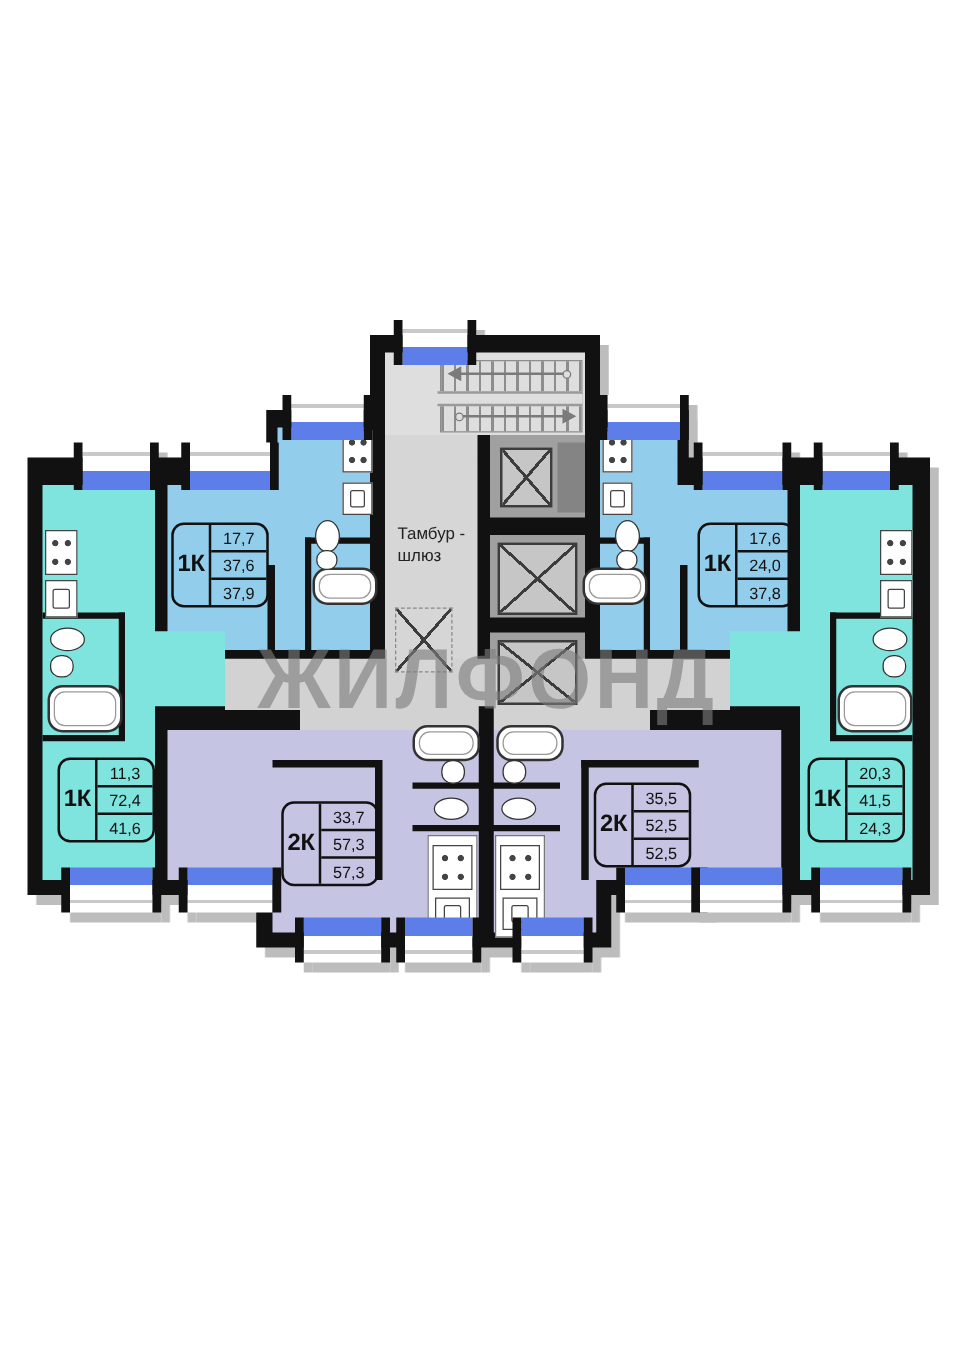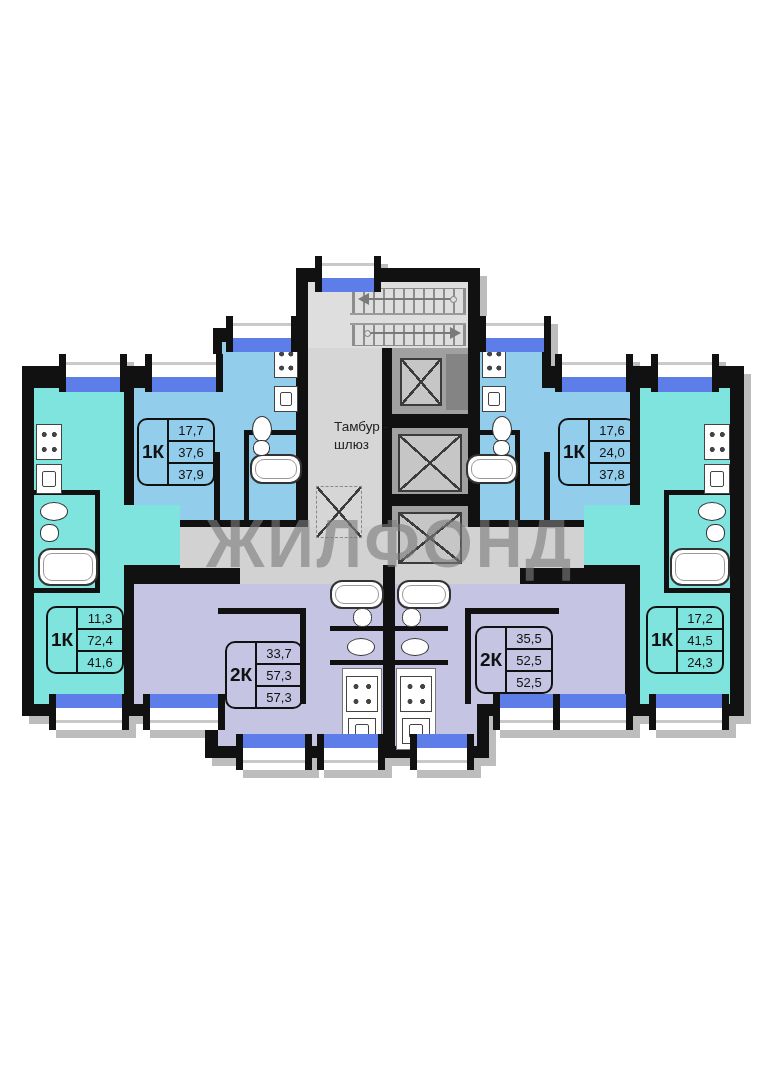--- a/index.html
+++ b/index.html
@@ -169,21 +169,21 @@
     <div class="bay bottom" style="left:493px;top:694px;width:59px;height:36px;"></div>
     <div class="bay bottom" style="left:553px;top:694px;width:66px;height:36px;"></div>
     <div class="bay bottom" style="left:649px;top:694px;width:66px;height:36px;"></div>
     <div class="bay bottom" style="left:236px;top:734px;width:62px;height:36px;"></div>
     <div class="bay bottom" style="left:317px;top:734px;width:54px;height:36px;"></div>
     <div class="bay bottom" style="left:410px;top:734px;width:50px;height:36px;"></div>
   </div>
 
   <div id="watermark">ЖИЛФОНД</div>
 
-  <div class="roomlabel" style="left:318px;top:418px;width:70px;margin-left:16px;">
+  <div class="roomlabel" style="left:318px;top:418px;width:70px;">
     <div>Тамбур -</div>
     <div>шлюз</div>
   </div>
 
   <div class="apt" style="left:137px;top:418px;">
     <div class="t">1К</div>
     <div class="vals">
       <div class="v">17,7</div>
       <div class="v">37,6</div>
       <div class="v">37,9</div>
@@ -201,21 +201,21 @@
     <div class="t">1К</div>
     <div class="vals">
       <div class="v">11,3</div>
       <div class="v">72,4</div>
       <div class="v">41,6</div>
     </div>
   </div>
   <div class="apt" style="left:646px;top:606px;">
     <div class="t">1К</div>
     <div class="vals">
-      <div class="v">17,2</div>
+      <div class="v">20,3</div>
       <div class="v">41,5</div>
       <div class="v">24,3</div>
     </div>
   </div>
   <div class="apt" style="left:225px;top:641px;">
     <div class="t">2К</div>
     <div class="vals">
       <div class="v">33,7</div>
       <div class="v">57,3</div>
       <div class="v">57,3</div>

